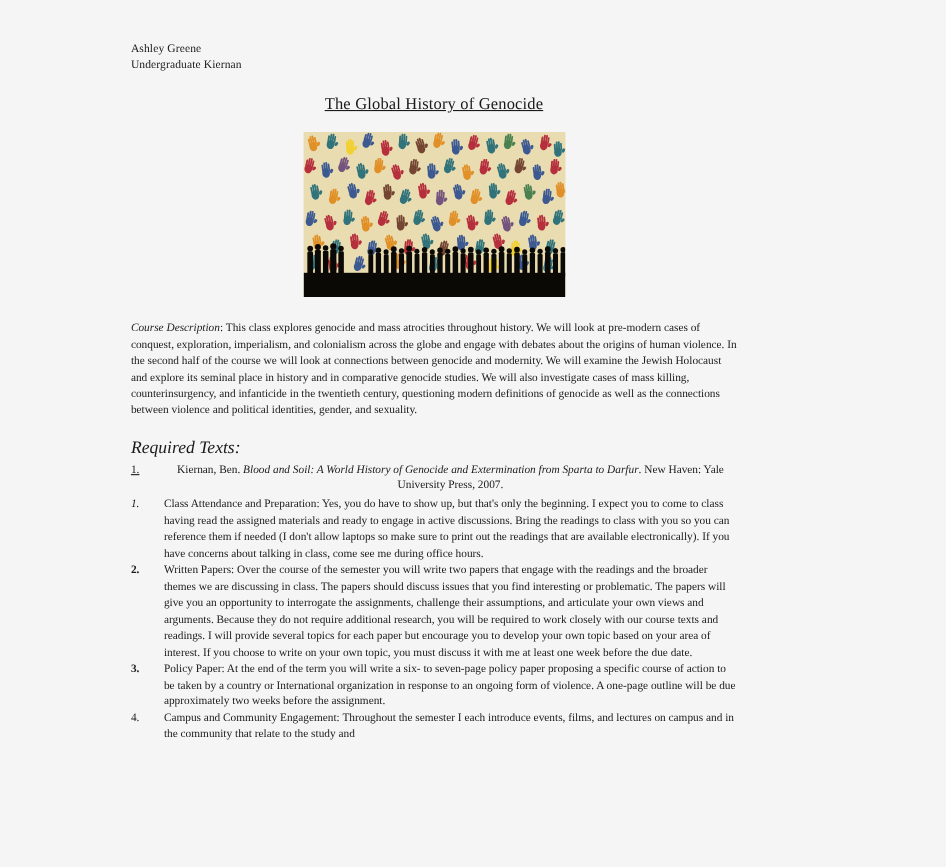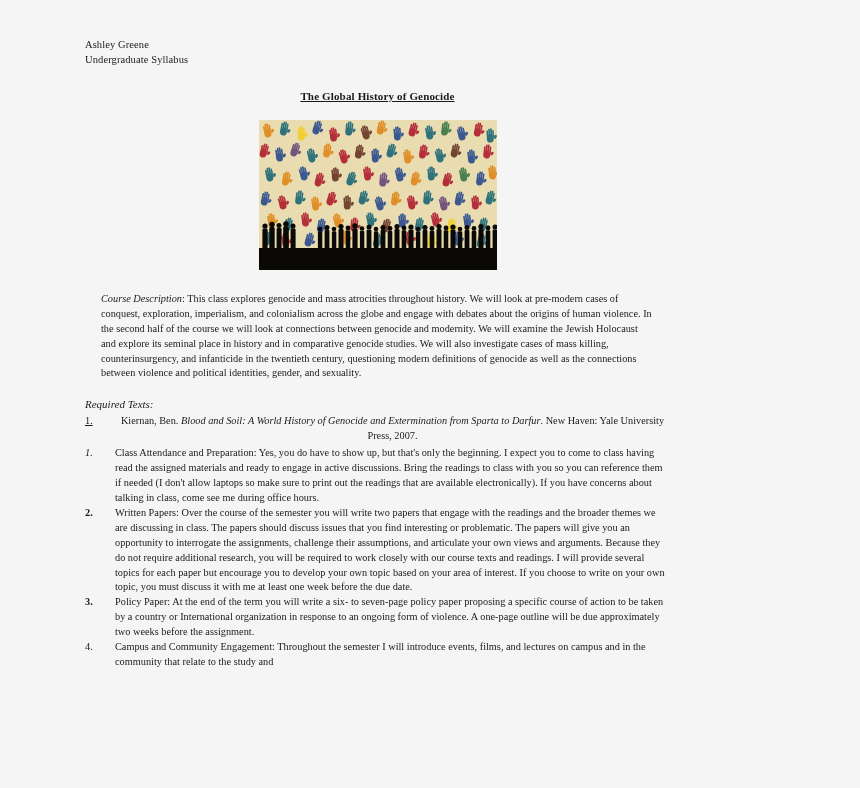--- a/index.html
+++ b/index.html
@@ -14,38 +14,38 @@
     font-family: "Liberation Serif", "DejaVu Serif", serif;
     color: #1a1a1a;
     overflow: hidden;
   }
 
   .page {
     position: relative;
     width: 860px;
     height: 760px;
     box-sizing: border-box;
-    padding: 38px 190px 0 85px;
+    padding: 38px 190px 0 119px;
   }
 
   .doc-header {
     font-size: 10.5px;
     line-height: 1.42;
     letter-spacing: 0.1px;
   }
   .doc-header div { white-space: nowrap; }
 
   .title-block {
     text-align: center;
     margin-top: 18px;
   }
   .doc-title {
     display: inline-block;
-    font-size: 11px;
-    font-weight: bold;
+    font-size: 15px;
+    font-weight: normal;
     text-decoration: underline;
     letter-spacing: 0.15px;
   }
 
   
   .figure-wrap {
     margin-top: 16px;
     display: flex;
     justify-content: center;
   }
@@ -75,31 +75,31 @@
   }
 
   
   .body-copy {
     margin-top: 22px;
     font-size: 10.3px;
     line-height: 1.45;
     text-align: left;
   }
   .para {
-    margin: 16px;
+    margin: 0;
     text-indent: 0;
   }
   .lead-label {
     font-style: italic;
   }
 
   .section-head {
     margin-top: 15px;
     font-style: italic;
-    font-size: 11px;
+    font-size: 16px;
     line-height: 1.45;
   }
 
   
   .num-list {
     margin: 0;
     padding: 0;
     list-style: none;
   }
   .num-item {
@@ -130,21 +130,21 @@
 
   em, .it { font-style: italic; }
 </style>
 </head>
 <body>
 
 <div class="page">
 
   <div class="doc-header">
     <div>Ashley Greene</div>
-    <div>Undergraduate Syllabus</div>
+    <div>Undergraduate Kiernan</div>
   </div>
 
   <div class="title-block">
     <span class="doc-title">The Global History of Genocide</span>
   </div>
 
   <div class="figure-wrap">
     <div class="figure">
 
       <svg class="handprints" viewBox="0 0 238 150" preserveAspectRatio="none">
@@ -350,18 +350,18 @@
       <li class="num-item">
         <span class="marker bold">2.</span>
         <span>Written Papers: Over the course of the semester you will write two papers that engage with the readings and the broader themes we are discussing in class. The papers should discuss issues that you find interesting or problematic. The papers will give you an opportunity to interrogate the assignments, challenge their assumptions, and articulate your own views and arguments. Because they do not require additional research, you will be required to work closely with our course texts and readings. I will provide several topics for each paper but encourage you to develop your own topic based on your area of interest. If you choose to write on your own topic, you must discuss it with me at least one week before the due date.</span>
       </li>
       <li class="num-item">
         <span class="marker bold">3.</span>
         <span>Policy Paper: At the end of the term you will write a six- to seven-page policy paper proposing a specific course of action to be taken by a country or International organization in response to an ongoing form of violence. A one-page outline will be due approximately two weeks before the assignment.</span>
       </li>
       <li class="num-item">
         <span class="marker">4.</span>
-        <span>Campus and Community Engagement: Throughout the semester I will introduce events, films, and lectures on campus and in the community that relate to the study and</span>
+        <span>Campus and Community Engagement: Throughout the semester I each introduce events, films, and lectures on campus and in the community that relate to the study and</span>
       </li>
     </ol>
 
   </div>
 </div>
 
 </body></html>

